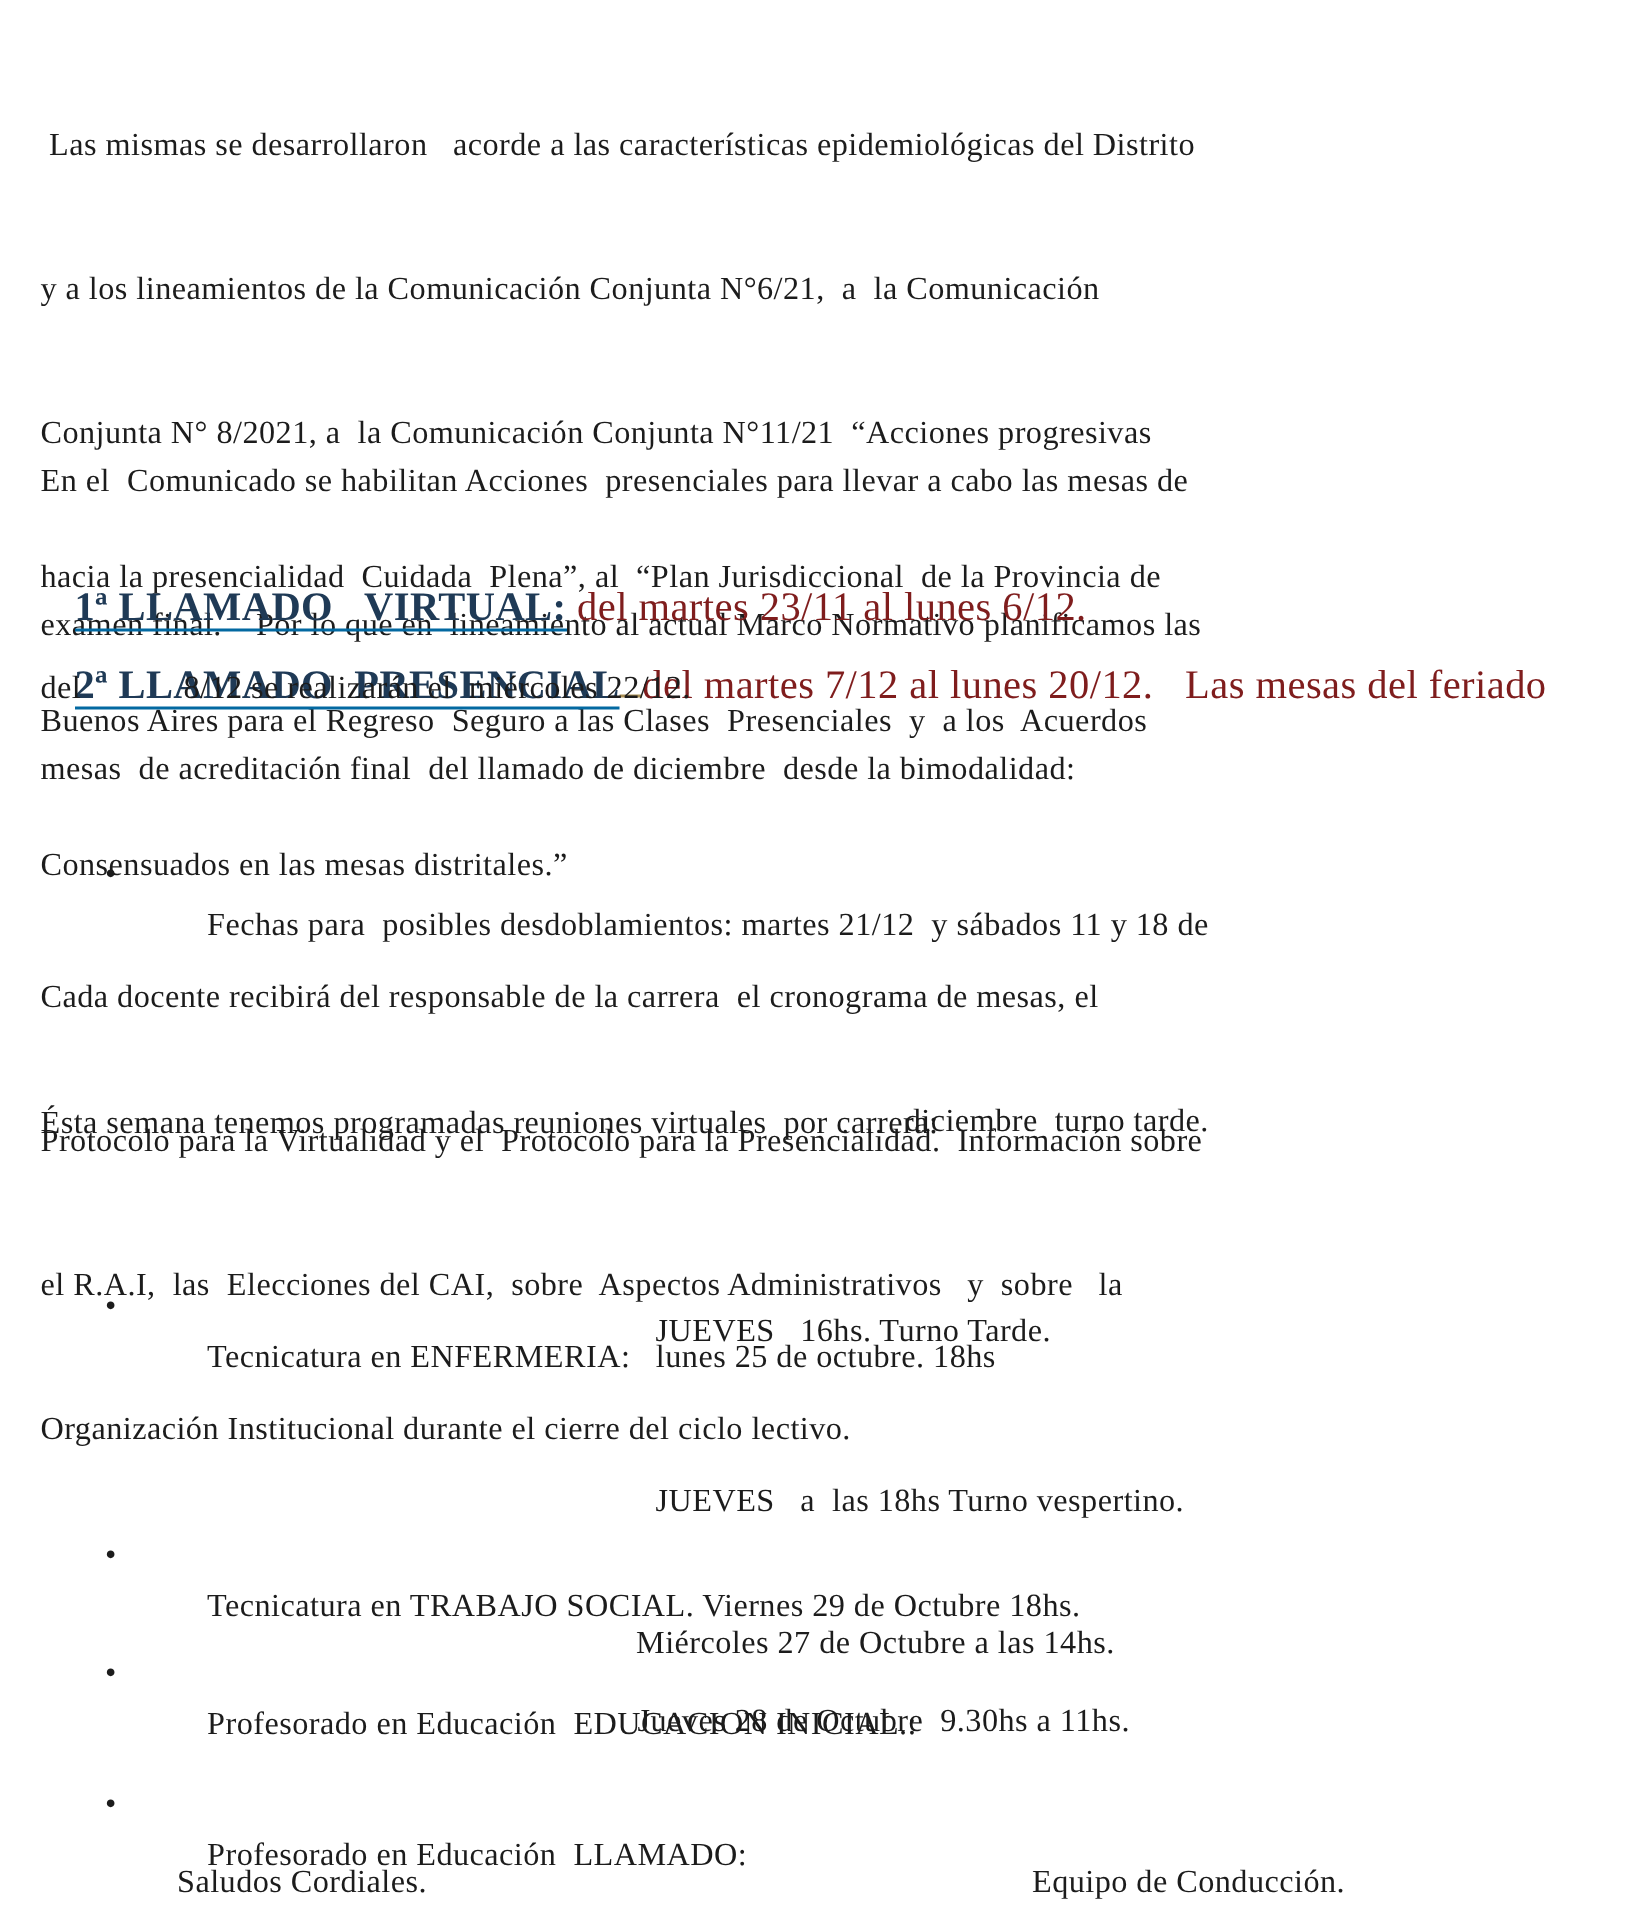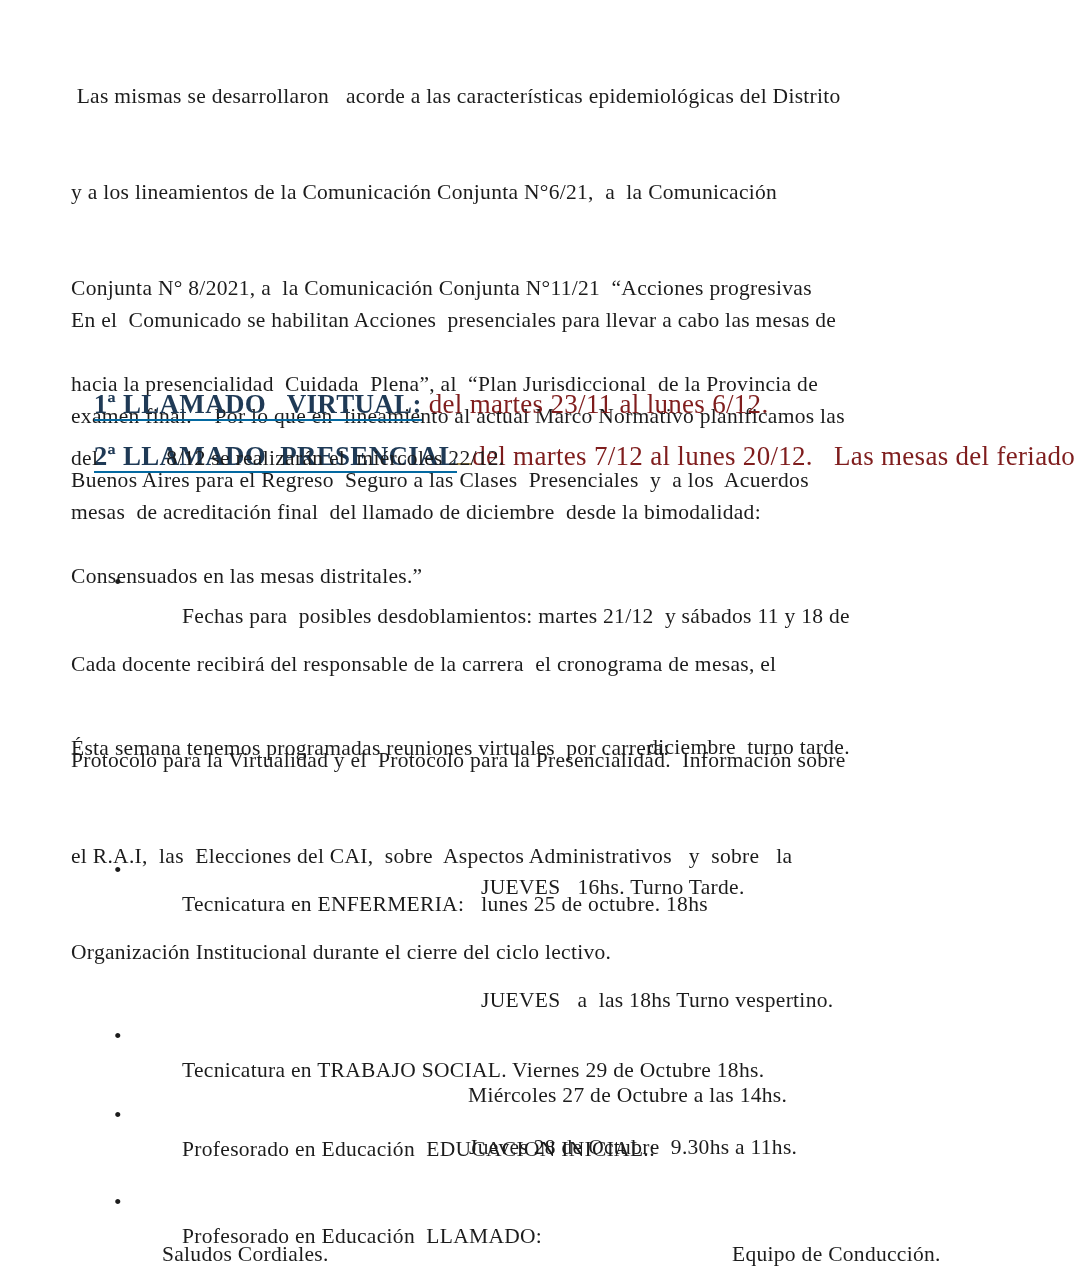--- a/index.html
+++ b/index.html
@@ -8,21 +8,21 @@
     width: 1091px;
     height: 1286px;
     background: #ffffff;
     font-family: "Liberation Serif", "DejaVu Serif", serif;
     font-size: 21.5px;
     line-height: 32px;
     color: #1c1c1c;
     letter-spacing: 0.3px;
     overflow: hidden;
   }
-  .block { position: absolute; white-space: pre; margin-left: 44px; }
+  .block { position: absolute; white-space: pre; }
   .para .line { white-space: pre; }
   .llamado-title {
     font-size: 27px;
     font-weight: bold;
     color: #1f3a56;
     border-bottom: 2px solid #0369a1;
     white-space: pre;
   }
   .llamado-rest {
     font-size: 27px;

